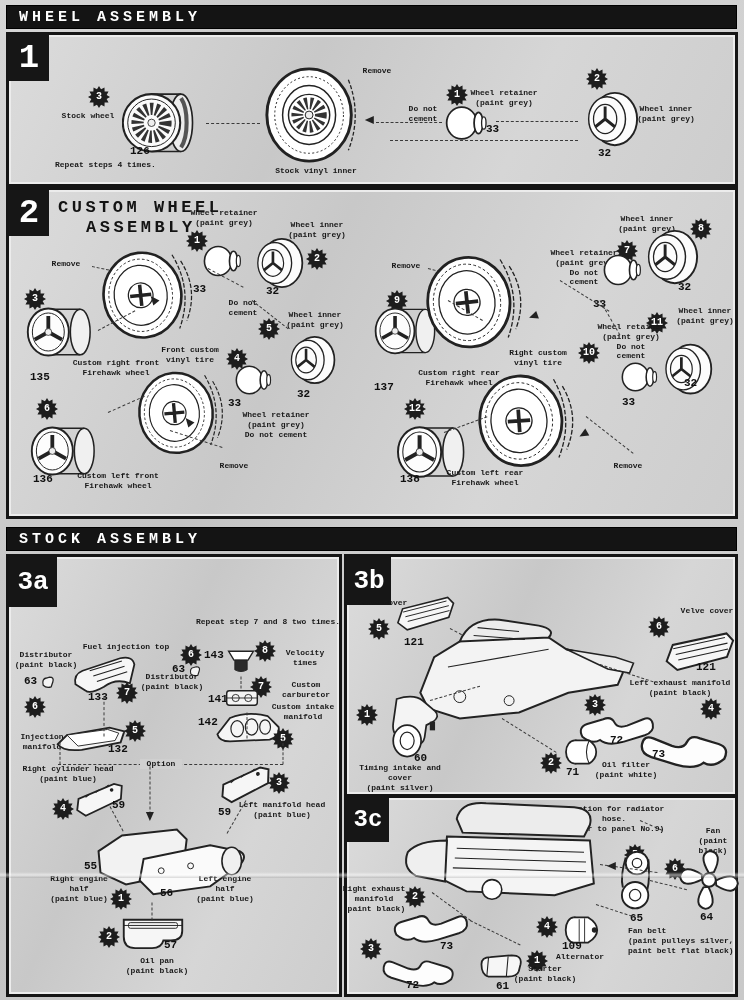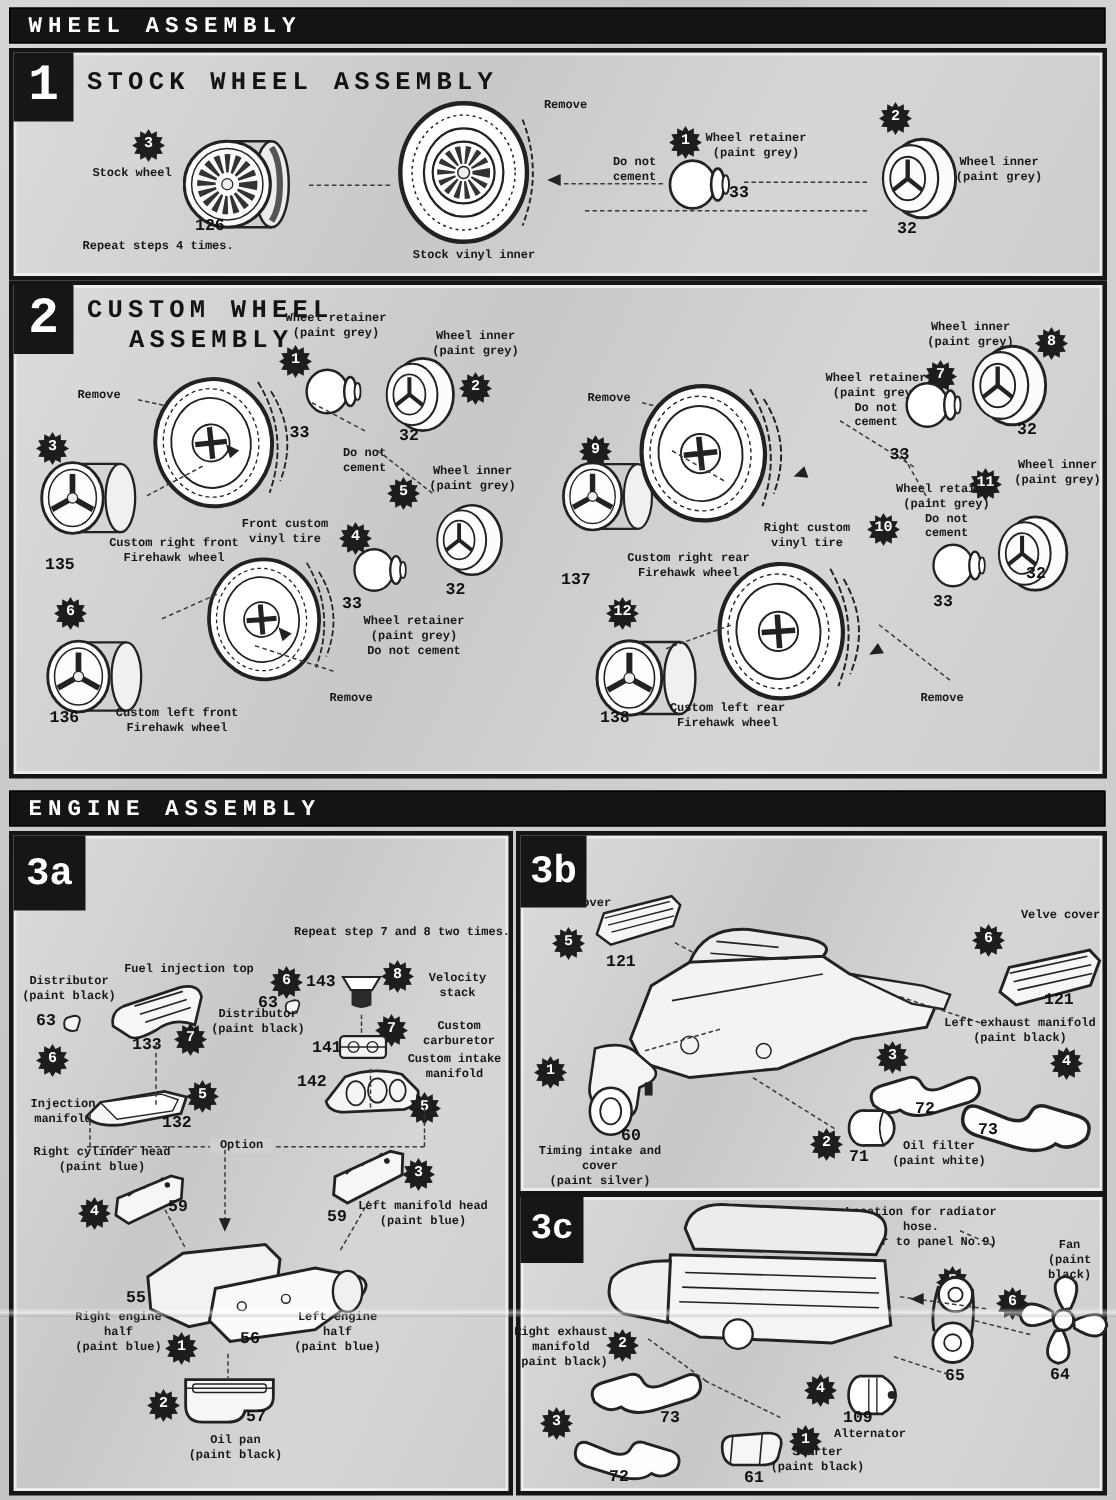--- a/index.html
+++ b/index.html
@@ -182,27 +182,26 @@
   <path d="M14 6 H30 Q40 12 40 20 Q40 28 30 34 H14" fill="#fff" stroke="#222" stroke-width="2"></path>
   <path d="M20 8 V33 M26 7 V34" stroke="#222" stroke-width="1" fill="none"></path>
   <circle cx="37" cy="20" r="3" fill="#222"></circle>
  </symbol>
 </defs>
 </svg>
 
 <div class="bar" style="top:5px">WHEEL ASSEMBLY</div>
 <div class="panel" style="left:6px;top:32px;width:726px;height:149px"></div>
 <div class="panel" style="left:6px;top:187px;width:726px;height:326px"></div>
-<div class="bar" style="top:527px">ENGINE ASSEMBLY</div>
+<div class="bar" style="top:527px">STOCK ASSEMBLY</div>
 <div class="panel" style="left:6px;top:554px;width:330px;height:437px"></div>
 <div class="panel" style="left:344px;top:554px;width:388px;height:237px"></div>
 <div class="panel" style="left:344px;top:795px;width:388px;height:196px"></div>
 
 <div class="tile t-big" style="left:9px;top:35px">1</div>
-<div class="ptitle" style="left:58px;top:46px">STOCK WHEEL ASSEMBLY</div>
 <div class="badge" style="left:88px;top:86px">3</div>
 <div class="lbl" style="left:56px;top:111px;width:64px">Stock wheel</div>
 <svg class="part" style="left:122px;top:84px;width:82px;height:76px">
       <use href="#fanwheel"></use>
     </svg>
 <div class="num" style="left:130px;top:146px">126</div>
 <div class="lbl tl" style="left:55px;top:160px;width:120px">Repeat steps 4 times.</div>
 <svg class="part" style="left:260px;top:64px;width:108px;height:102px">
       <use href="#tirefront"></use>
     </svg>
@@ -378,21 +377,21 @@
     </svg>
 <div class="badge" style="left:116px;top:682px">7</div>
 <div class="num" style="left:88px;top:692px">133</div>
 <div class="badge" style="left:180px;top:644px">6</div>
 <div class="num" style="left:204px;top:650px">143</div>
 <svg class="part" style="left:226px;top:646px;width:30px;height:30px">
       <use href="#stack143"></use>
     </svg>
 <div class="badge" style="left:254px;top:640px">8</div>
 <div class="lbl" style="left:278px;top:648px;width:54px">Velocity
-stack</div>
+times</div>
 <div class="num" style="left:172px;top:664px">63</div>
 <svg class="part" style="left:188px;top:664px;width:14px;height:14px">
       <use href="#blobdist"></use>
     </svg>
 <div class="lbl" style="left:138px;top:672px;width:68px">Distributor
 (paint black)</div>
 <div class="badge" style="left:250px;top:676px">7</div>
 <div class="lbl" style="left:276px;top:680px;width:60px">Custom
 carburetor</div>
 <div class="num" style="left:208px;top:694px">141</div>
@@ -515,20 +514,23 @@
 (paint black)</div>
 <svg class="part" style="left:398px;top:792px;width:235px;height:140px">
       <use href="#engine3c"></use>
     </svg>
 <div class="badge" style="left:624px;top:844px">5</div>
 <div class="badge" style="left:664px;top:858px">6</div>
 <svg class="part" style="left:616px;top:848px;width:42px;height:66px">
       <use href="#beltpulley"></use>
     </svg>
 <div class="num" style="left:630px;top:913px">65</div>
+<div class="lbl tl" style="left:628px;top:926px;width:112px">Fan belt
+(paint pulleys silver,
+paint belt flat black)</div>
 <svg class="part" style="left:678px;top:846px;width:62px;height:68px">
       <use href="#fan64"></use>
     </svg>
 <div class="num" style="left:700px;top:912px">64</div>
 <div class="dl" style="left:600px;top:864px;width:58px;transform:rotate(8deg)"></div>
 <div class="dl" style="left:650px;top:880px;width:38px;transform:rotate(14deg)"></div>
 <div class="arr" style="left:608px;top:862px;transform:rotate(180deg)"></div>
 <div class="lbl" style="left:340px;top:884px;width:68px">Right exhaust
 manifold
 (paint black)</div>

